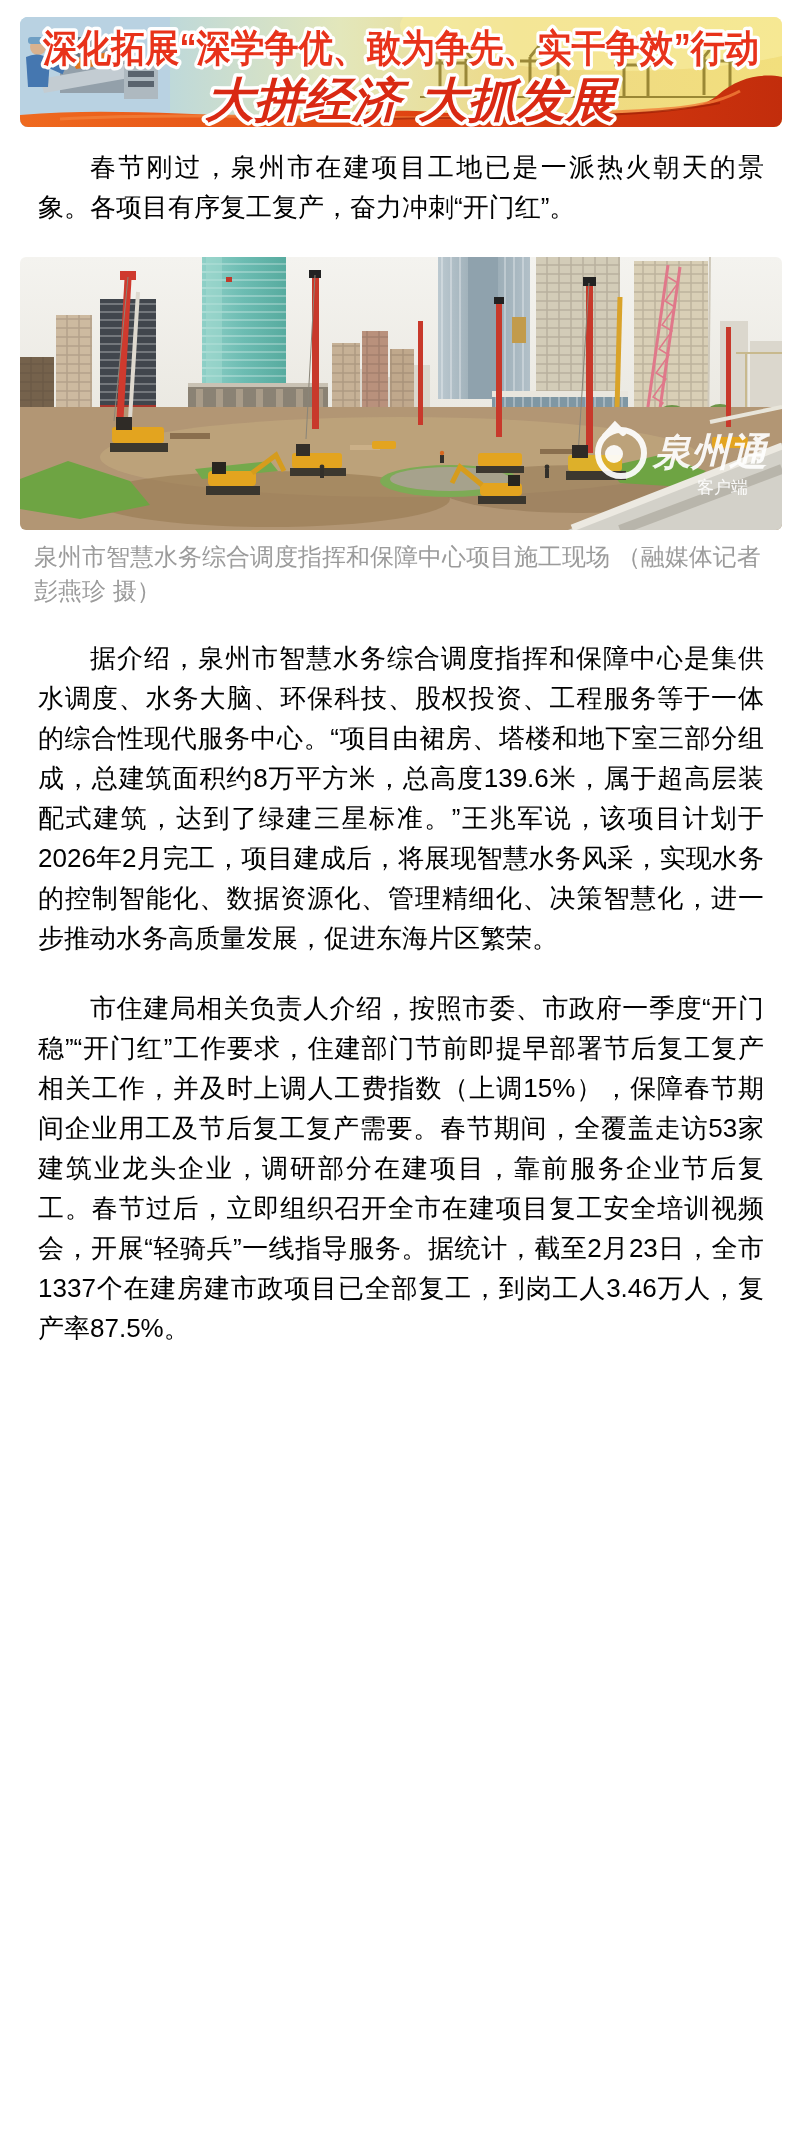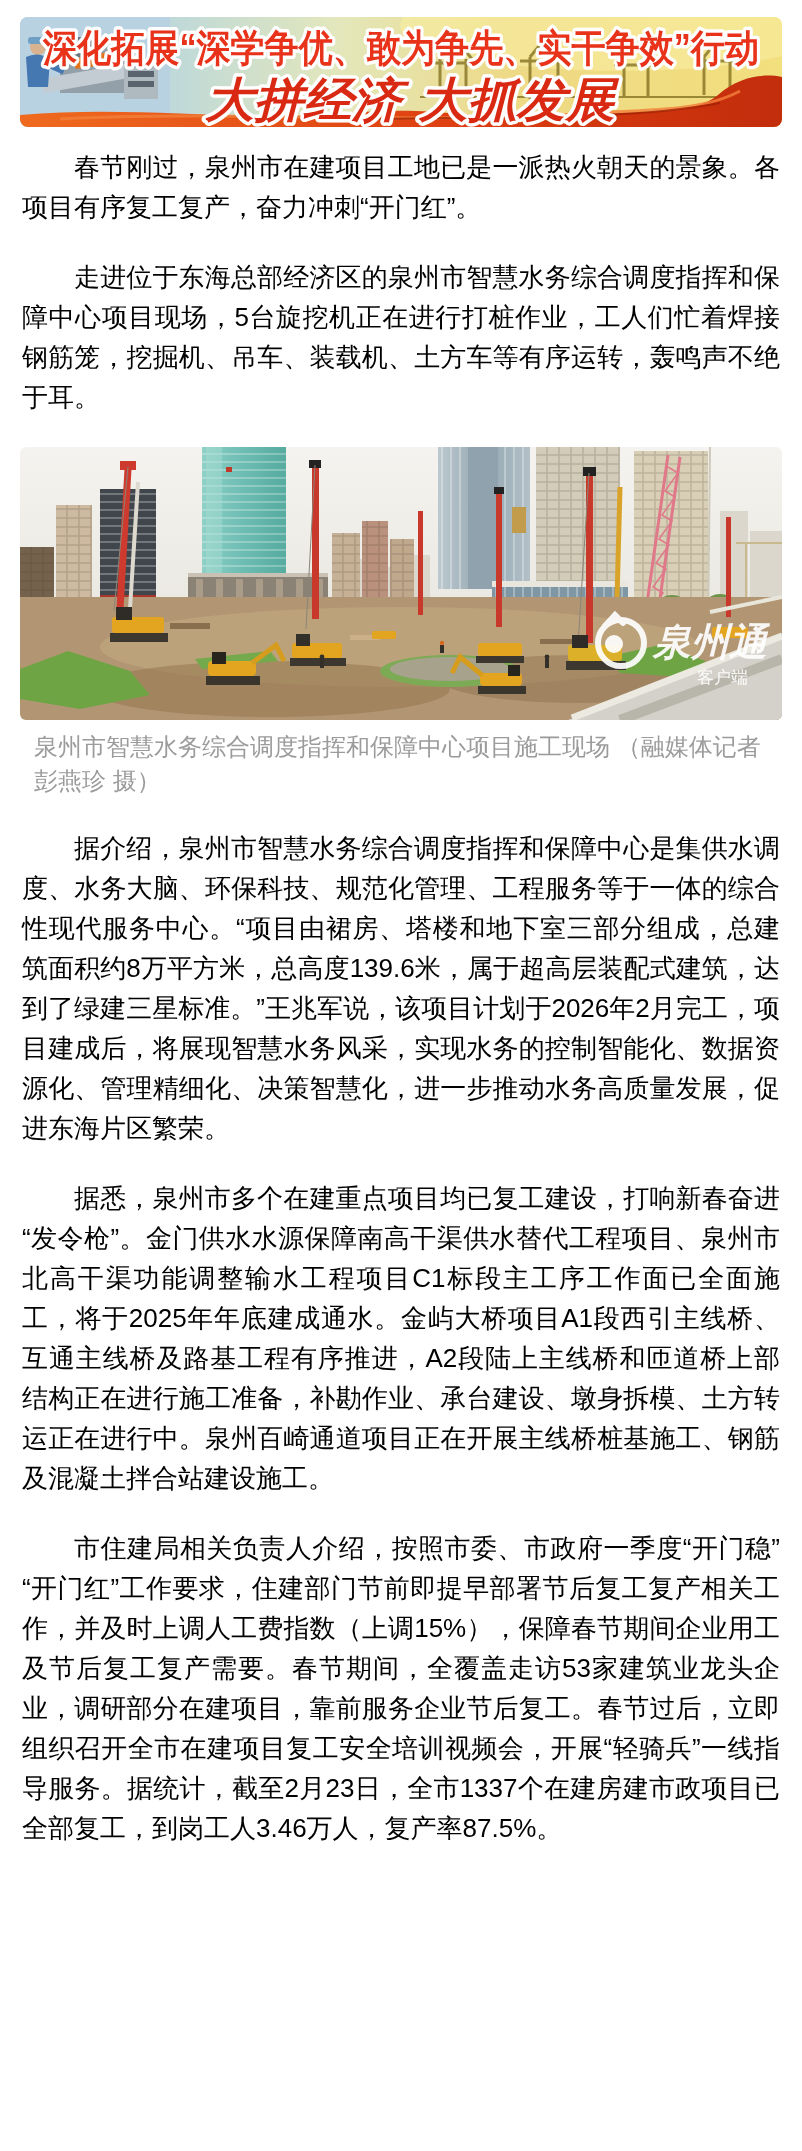--- a/index.html
+++ b/index.html
@@ -1,20 +1,20 @@
 <!DOCTYPE html>
 <html lang="zh"><head>
 <meta charset="utf-8">
 <style>
   html,body{margin:0;padding:0;background:#ffffff;}
   body{width:802px;font-family:"Liberation Sans","DejaVu Sans",sans-serif;color:#000;}
   .banner{margin:17px 20px 0;height:110px;border-radius:8px;overflow:hidden;}
   .banner svg{display:block;width:762px;height:110px;}
   .content{padding:0 22px;}
-  p.body-para{font-size:26px;line-height:40px;margin:30px 0;text-indent:2em;text-align:justify;color:#010101;letter-spacing:0;}
+  p.body-para{font-size:26px;line-height:40px;margin:30px 16px;text-indent:2em;text-align:justify;color:#010101;letter-spacing:0;}
   p.first{margin-top:20px;}
   figure{margin:14px -2px 0;}
   .photo{width:762px;height:273px;border-radius:6px;overflow:hidden;}
   .photo svg{display:block;width:762px;height:273px;}
   figcaption{margin:10px 14px 12px;font-size:24px;line-height:34px;color:#9b9b9b;text-align:left;}
 </style>
 </head>
 <body>
 
 <div class="page">
@@ -66,21 +66,20 @@
       <path d="M300,104 C420,98 600,106 700,86" stroke="#a32206" stroke-width="2" fill="none" opacity="0.8"></path>
 
       <text x="381" y="44" text-anchor="middle" font-size="38" font-weight="bold" fill="#e8321a" stroke="#ffffff" stroke-width="7" paint-order="stroke" stroke-linejoin="round" textLength="716" lengthAdjust="spacingAndGlyphs">深化拓展“深学争优、敢为争先、实干争效”行动</text>
       <text x="390" y="99" text-anchor="middle" font-size="47" font-weight="bold" font-style="italic" font-family="'DejaVu Serif',serif" fill="#d92913" stroke="#ffffff" stroke-width="7" paint-order="stroke" stroke-linejoin="round" textLength="410" lengthAdjust="spacingAndGlyphs">大拼经济 大抓发展</text>
     </svg>
   </div>
 
   <div class="content">
 
     <p class="body-para first">春节刚过，泉州市在建项目工地已是一派热火朝天的景象。各项目有序复工复产，奋力冲刺“开门红”。</p>
-    <p class="body-para">走进位于东海总部经济区的泉州市智慧水务综合调度指挥和保障中心项目现场，5台旋挖机正在进行打桩作业，工人们忙着焊接钢筋笼，挖掘机、吊车、装载机、土方车等有序运转，轰鸣声不绝于耳。</p>
 
     <figure>
       <div class="photo">
         <svg viewBox="0 0 762 273" preserveAspectRatio="none">
           <defs>
             <linearGradient id="skyG" x1="0" y1="0" x2="0" y2="1">
               <stop offset="0" stop-color="#f4f3ef"></stop>
                 <stop offset="1" stop-color="#eae8e1"></stop>
             </linearGradient>
             <linearGradient id="tealG" x1="0" y1="0" x2="1" y2="0">
@@ -264,18 +263,17 @@
               <circle cx="29" cy="47" r="9" fill="#ffffff"></circle>
             </g>
             <text x="68" y="58" font-size="38" font-style="italic" font-weight="bold" font-family="'DejaVu Serif',serif" fill="#ffffff">泉州通</text>
             <text x="112" y="86" font-size="17" fill="#ffffff">客户端</text>
           </g>
         </svg>
       </div>
       <figcaption>泉州市智慧水务综合调度指挥和保障中心项目施工现场 （融媒体记者彭燕珍 摄）</figcaption>
     </figure>
 
-    <p class="body-para">据介绍，泉州市智慧水务综合调度指挥和保障中心是集供水调度、水务大脑、环保科技、规范化管理、工程服务等于一体的综合性现代服务中心。“项目由裙房、塔楼和地下室三部分组成，总建筑面积约8万平方米，总高度139.6米，属于超高层装配式建筑，达到了绿建三星标准。”王兆军说，该项目计划于2026年2月完工，项目建成后，将展现智慧水务风采，实现水务的控制智能化、数据资源化、管理精细化、决策智慧化，进一步推动水务高质量发展，促进东海片区繁荣。</p>
-    <p class="body-para">据悉，泉州市多个在建重点项目均已复工建设，打响新春奋进“发令枪”。金门供水水源保障南高干渠供水替代工程项目、泉州市北高干渠功能调整输水工程项目C1标段主工序工作面已全面施工，将于2025年年底建成通水。金屿大桥项目A1段西引主线桥、互通主线桥及路基工程有序推进，A2段陆上主线桥和匝道桥上部结构正在进行施工准备，补勘作业、承台建设、墩身拆模、土方转运正在进行中。泉州百崎通道项目正在开展主线桥桩基施工、钢筋及混凝土拌合站建设施工。</p>
+    <p class="body-para">据介绍，泉州市智慧水务综合调度指挥和保障中心是集供水调度、水务大脑、环保科技、股权投资、工程服务等于一体的综合性现代服务中心。“项目由裙房、塔楼和地下室三部分组成，总建筑面积约8万平方米，总高度139.6米，属于超高层装配式建筑，达到了绿建三星标准。”王兆军说，该项目计划于2026年2月完工，项目建成后，将展现智慧水务风采，实现水务的控制智能化、数据资源化、管理精细化、决策智慧化，进一步推动水务高质量发展，促进东海片区繁荣。</p>
     <p class="body-para">市住建局相关负责人介绍，按照市委、市政府一季度“开门稳”“开门红”工作要求，住建部门节前即提早部署节后复工复产相关工作，并及时上调人工费指数（上调15%），保障春节期间企业用工及节后复工复产需要。春节期间，全覆盖走访53家建筑业龙头企业，调研部分在建项目，靠前服务企业节后复工。春节过后，立即组织召开全市在建项目复工安全培训视频会，开展“轻骑兵”一线指导服务。据统计，截至2月23日，全市1337个在建房建市政项目已全部复工，到岗工人3.46万人，复产率87.5%。</p>
 
   </div>
 </div>
 
 </body></html>

